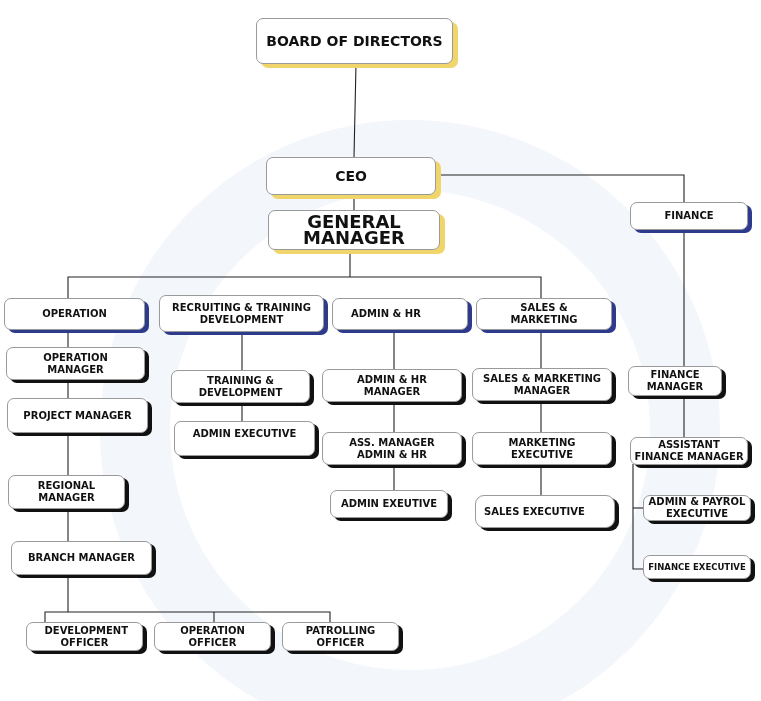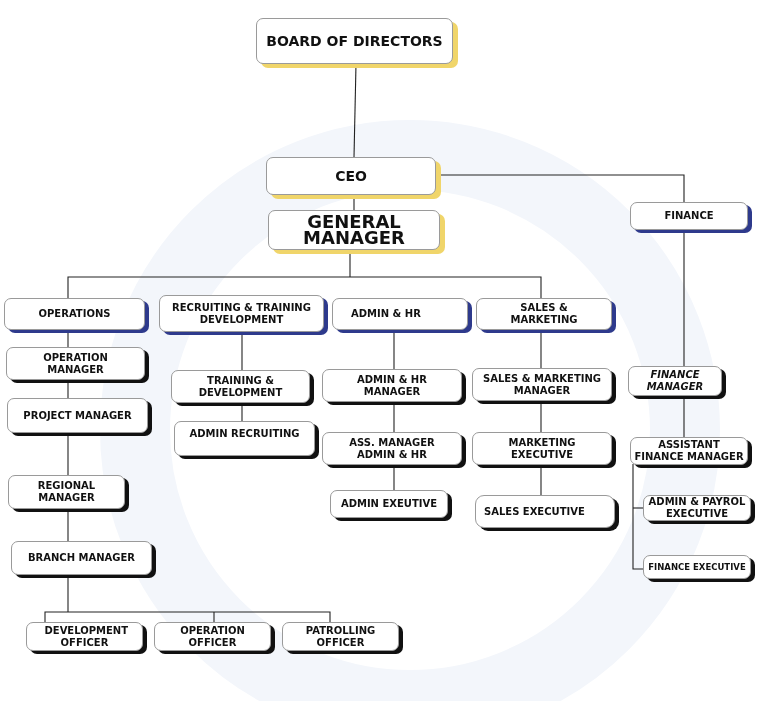--- a/index.html
+++ b/index.html
@@ -45,21 +45,21 @@
     <span>BOARD OF DIRECTORS</span>
   </div>
 <div class="box gold" style="left:266px;top:157px;width:170px;height:38px;">
     <span>CEO</span>
   </div>
 <div class="box gold" style="left:268px;top:210px;width:172px;height:40px;font-size:18px;">
     <span>GENERAL MANAGER</span>
   </div>
 
 <div class="box blue" style="left:4px;top:298px;width:141px;height:32px;">
-    <span>OPERATIONS</span>
+    <span>OPERATION</span>
   </div>
 <div class="box blue" style="left:159px;top:295px;width:165px;height:37px;">
     <span>RECRUITING &amp; TRAINING DEVELOPMENT</span>
   </div>
 <div class="box blue" style="left:332px;top:298px;width:136px;height:32px;justify-content:flex-start;padding-left:18px;">
     <span>ADMIN  &amp; HR</span>
   </div>
 <div class="box blue" style="left:476px;top:298px;width:136px;height:32px;">
     <span style="display:block;width:70px;">SALES &amp; MARKETING</span>
   </div>
@@ -87,21 +87,21 @@
     <span style="display:block;width:70px;">OPERATION OFFICER</span>
   </div>
 <div class="box" style="left:282px;top:622px;width:117px;height:29px;">
     <span style="display:block;width:70px;">PATROLLING OFFICER</span>
   </div>
 
 <div class="box" style="left:171px;top:370px;width:139px;height:33px;">
     <span style="display:block;width:90px;">TRAINING &amp; DEVELOPMENT</span>
   </div>
 <div class="box top" style="left:174px;top:421px;width:141px;height:35px;">
-    <span>ADMIN RECRUITING</span>
+    <span>ADMIN EXECUTIVE</span>
   </div>
 
 <div class="box" style="left:322px;top:369px;width:140px;height:33px;">
     <span style="display:block;width:70px;">ADMIN &amp; HR MANAGER</span>
   </div>
 <div class="box" style="left:322px;top:432px;width:140px;height:33px;">
     <span style="display:block;width:95px;">ASS.  MANAGER ADMIN &amp; HR</span>
   </div>
 <div class="box" style="left:330px;top:490px;width:118px;height:28px;">
     <span>ADMIN EXEUTIVE</span>
@@ -110,21 +110,21 @@
 <div class="box" style="left:472px;top:368px;width:140px;height:33px;">
     <span style="display:block;width:120px;">SALES &amp; MARKETING MANAGER</span>
   </div>
 <div class="box" style="left:472px;top:432px;width:140px;height:33px;">
     <span style="display:block;width:80px;">MARKETING EXECUTIVE</span>
   </div>
 <div class="box left" style="left:475px;top:495px;width:140px;height:33px;">
     <span>SALES EXECUTIVE</span>
   </div>
 
-<div class="box" style="left:628px;top:366px;width:94px;height:30px;padding:0 14px;font-style:italic;">
+<div class="box" style="left:628px;top:366px;width:94px;height:30px;padding:0 14px;">
     <span>FINANCE MANAGER</span>
   </div>
 <div class="box" style="left:630px;top:437px;width:118px;height:28px;padding:0 2px;">
     <span>ASSISTANT FINANCE MANAGER</span>
   </div>
 <div class="box" style="left:643px;top:495px;width:108px;height:26px;padding:0 2px;">
     <span>ADMIN &amp; PAYROL EXECUTIVE</span>
   </div>
 <div class="box small" style="left:643px;top:555px;width:108px;height:24px;padding:0 1px;">
     <span>FINANCE EXECUTIVE</span>

